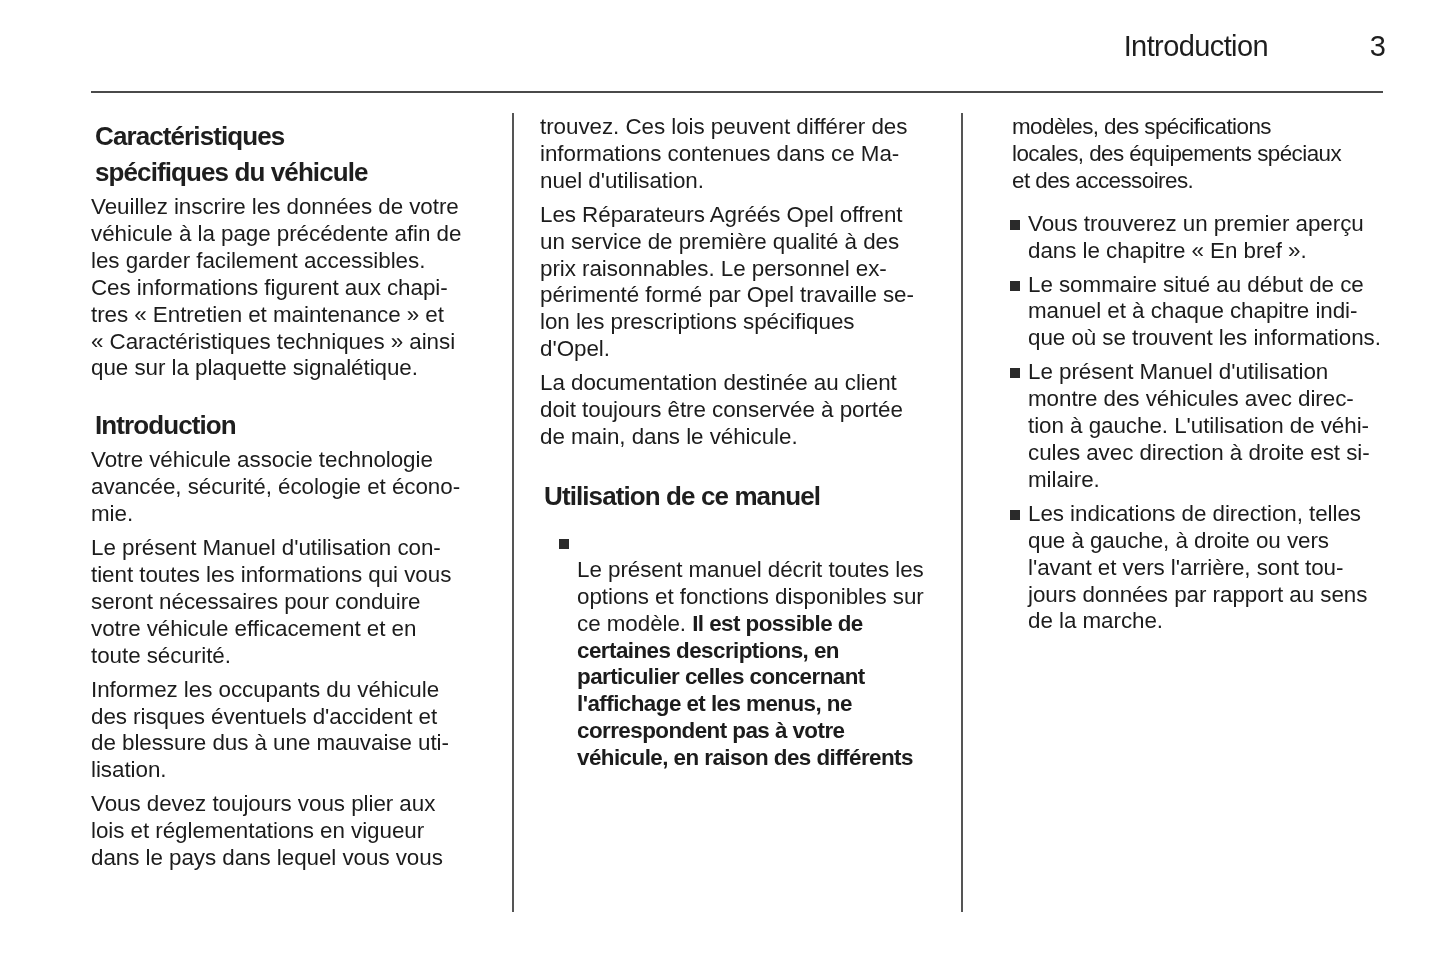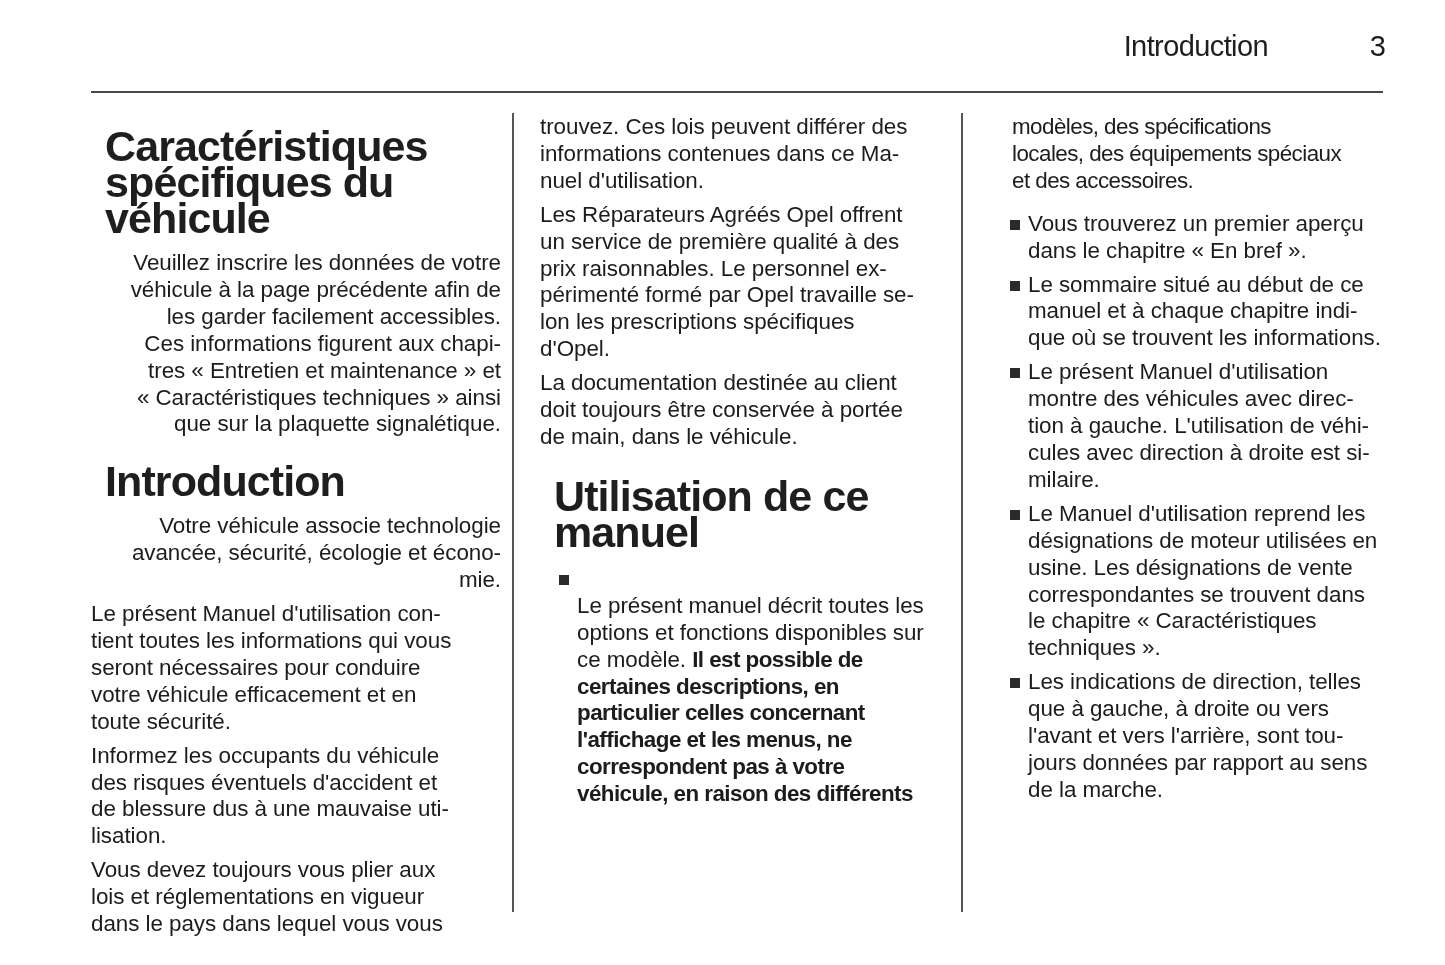--- a/index.html
+++ b/index.html
@@ -57,33 +57,33 @@
       top: 114px;
       font-size: 22.4px;
       line-height: 26.9px;
       letter-spacing: -0.05px;
     }
     .col1 { left: 91px; width: 410px; }
     .col2 { left: 540px; width: 410px; }
     .col3 { left: 991px; width: 410px; }
 
     h2 {
-      margin: 14px;
-      font-size: 43px;
+      margin: 4px;
+      font-size: 26px;
       line-height: 36px;
       font-weight: bold;
       letter-spacing: -0.9px;
       color: #1e1e1e;
     }
     h2.spaced { margin-top: 25px; }
     p {
       margin: 0 0 7px 0;
       white-space: pre-line;
     }
-    .col1 h2 + p { margin-top: 1px; text-align: right; }
+    .col1 h2 + p { margin-top: 1px; }
     .col2 h2.spaced { margin-top: 27px; margin-bottom: 4px; }
     .bold { font-weight: bold; letter-spacing: -0.55px; }
     .cont-bold {
       padding-left: 21px;
       font-weight: normal;
       letter-spacing: -0.55px;
       white-space: pre-line;
       margin-bottom: 7px;
     }
     ul {
@@ -182,25 +182,19 @@
     <li><span class="bullet"></span><span>Vous trouverez un premier aperçu
 dans le chapitre « En bref ».</span></li>
     <li><span class="bullet"></span><span>Le sommaire situé au début de ce
 manuel et à chaque chapitre indi-
 que où se trouvent les informations.</span></li>
     <li><span class="bullet"></span><span>Le présent Manuel d'utilisation
 montre des véhicules avec direc-
 tion à gauche. L'utilisation de véhi-
 cules avec direction à droite est si-
 milaire.</span></li>
-    <li><span class="bullet"></span><span>Le Manuel d'utilisation reprend les
-désignations de moteur utilisées en
-usine. Les désignations de vente
-correspondantes se trouvent dans
-le chapitre « Caractéristiques
-techniques ».</span></li>
     <li><span class="bullet"></span><span>Les indications de direction, telles
 que à gauche, à droite ou vers
 l'avant et vers l'arrière, sont tou-
 jours données par rapport au sens
 de la marche.</span></li>
   </ul>
 </div>
 
 </body></html>

